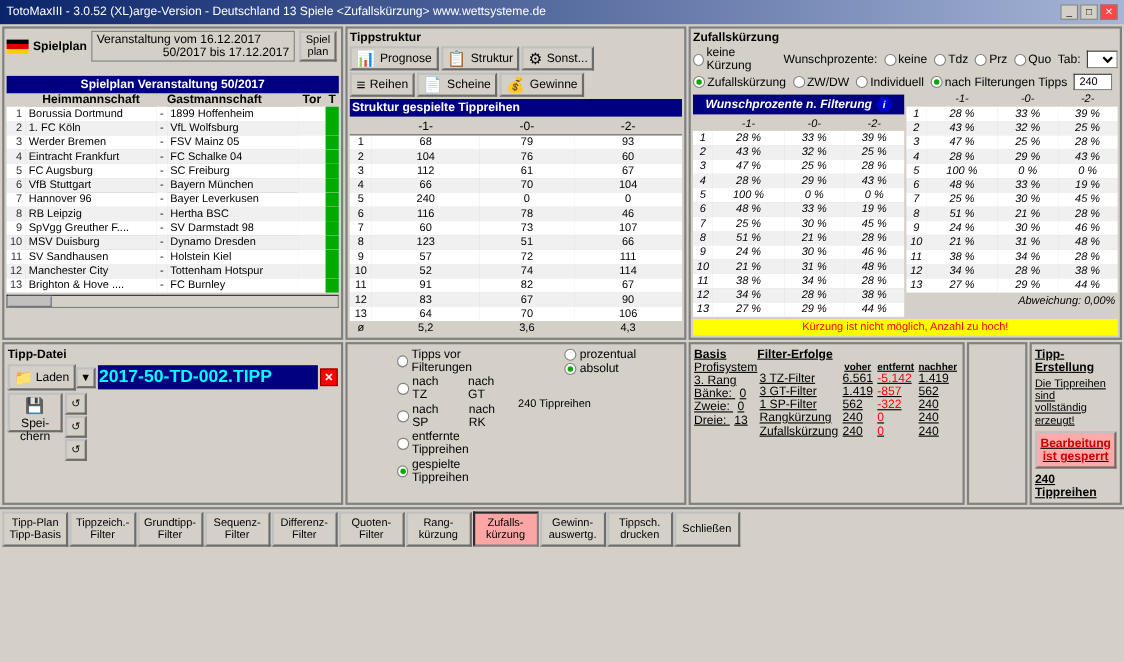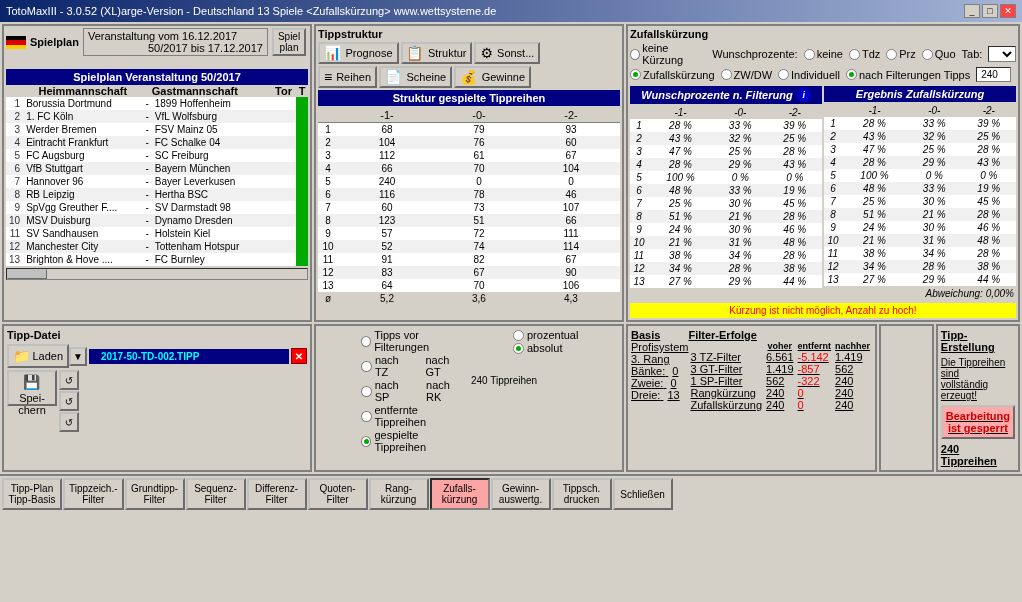--- a/index.html
+++ b/index.html
@@ -108,21 +108,20 @@
       font-size: 10px;
       cursor: pointer;
       display: flex;
       align-items: center;
       gap: 2px;
     }
 
     .struktur-table-header {
       background: #000080;
       color: white;
-      text-align: center;
       font-weight: bold;
       padding: 2px;
       font-size: 11px;
       margin-bottom: 2px;
     }
 
     .struktur-table th {
       background: #d4d0c8;
       text-align: center;
       padding: 1px 3px;
@@ -234,22 +233,22 @@
       font-size: 10px;
       cursor: pointer;
       display: flex;
       align-items: center;
       gap: 2px;
     }
 
     .filename-box {
       background: #000080;
       color: #00ffff;
-      padding: 2px 12px;
-      font-size: 10px;
+      padding: 2px 1px;
+      font-size: 16px;
       font-weight: bold;
       flex: 1;
     }
 
     .close-file-btn {
       background: red;
       color: white;
       border: 1px solid #800000;
       width: 16px; height: 16px;
       font-size: 10px;
@@ -814,21 +813,20 @@
     <td>13</td>
     <td>27 %</td>
     <td>29 %</td>
     <td>44 %</td>
   </tr>
             </tbody>
         </table>
       </div>
 
       <div>
-        <div class="ergebnis-header">Ergebnis Zufallskürzung</div>
         <table class="percent-table" style="width:100%;">
           <thead>
             <tr style="background:#d4d0c8;">
               <th style="width:18px;"></th>
               <th>-1-</th>
               <th>-0-</th>
               <th>-2-</th>
             </tr>
           </thead>
           <tbody id="ergebnis-tbody">

